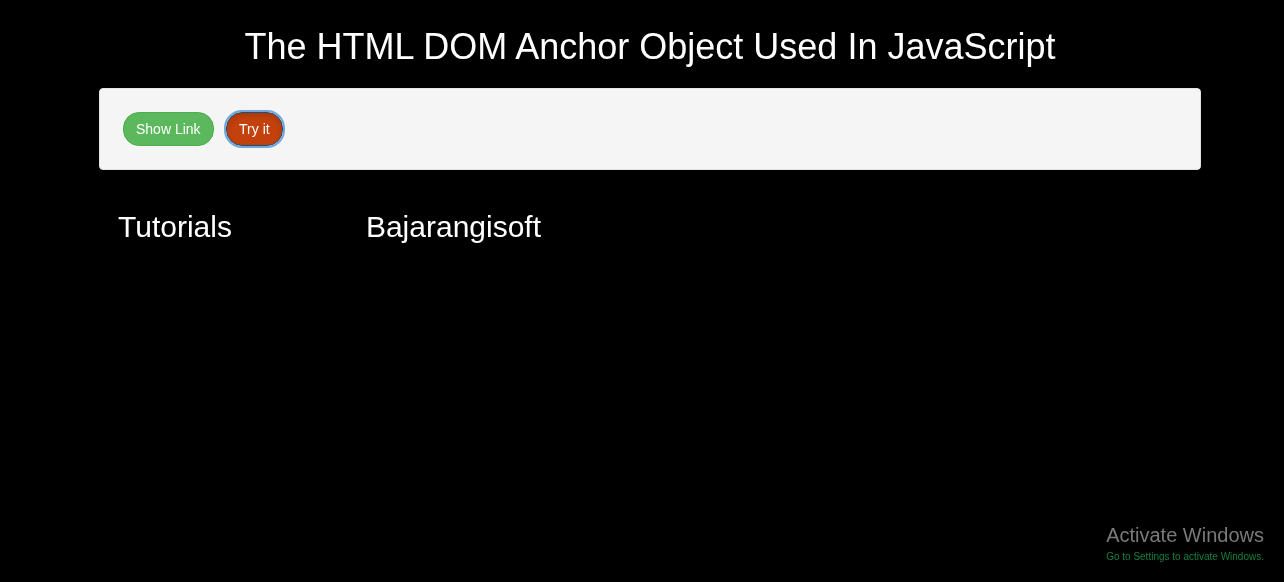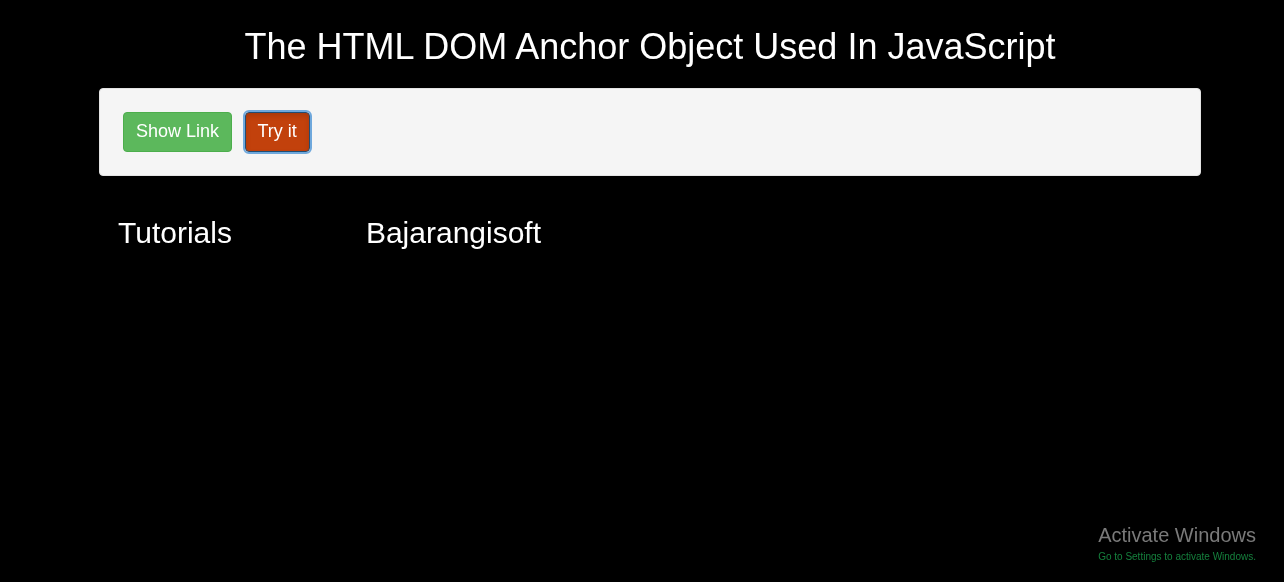--- a/index.html
+++ b/index.html
@@ -33,29 +33,29 @@
       border: 1px solid #e3e3e3;
       border-radius: 4px;
       padding: 19px;
       margin-bottom: 20px;
       min-height: 20px;
       color: #333;
     }
     .btn {
       display: inline-block;
       padding: 6px 12px;
-      font-size: 18px;
+      font-size: 14px;
       font-weight: 400;
       line-height: 1.42857143;
       text-align: center;
       white-space: nowrap;
       vertical-align: middle;
       cursor: pointer;
       border: 1px solid transparent;
-      border-radius: 4px;
+      border-radius: 16px;
       color: #fff;
       margin-right: 4px;
     }
     .btn-success {
       background-color: #5cb85c;
       border-color: #4cae4c;
     }
     .btn-primary {
       background-color: #337ab7;
       border-color: #2e6da4;
@@ -74,21 +74,21 @@
     .result-item {
       font-size: 30px;
       font-weight: 500;
       margin-top: 20px;
       margin-right: 130px;
       color: #fff;
     }
     .watermark {
       position: absolute;
       bottom: 20px;
-      right: 28px;
+      right: 20px;
       color: #6b6b6b;
       text-align: left;
     }
     .watermark-title {
       font-size: 20px;
       font-weight: 400;
       color: #7a7a7a;
       margin-bottom: 2px;
     }
     .watermark-sub {

